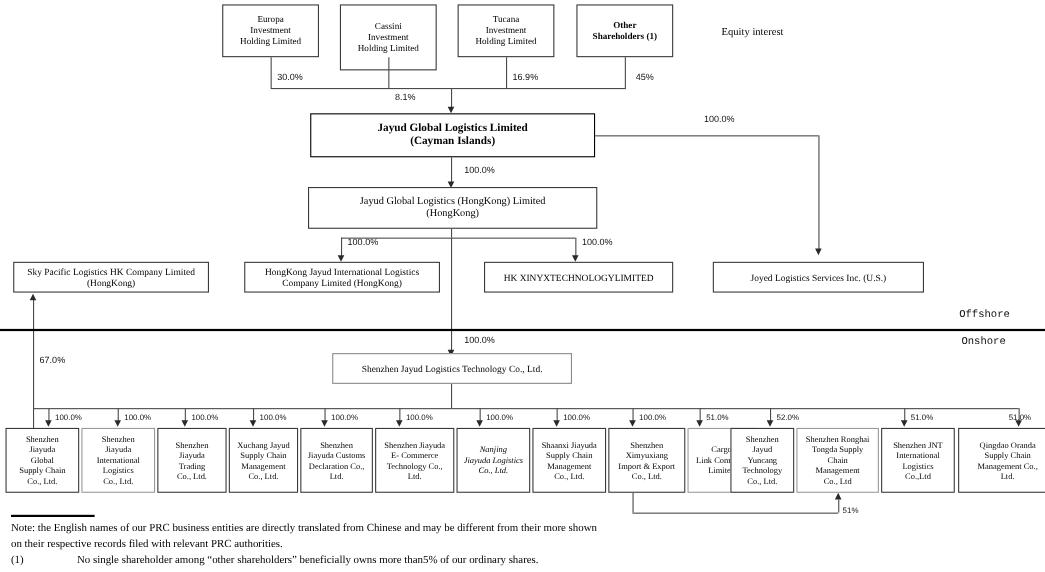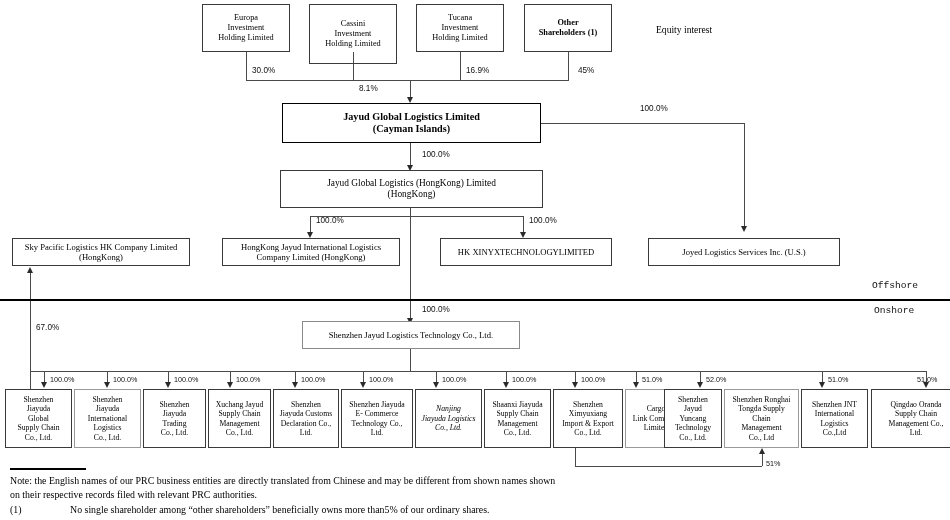--- a/index.html
+++ b/index.html
@@ -302,20 +302,20 @@
 Ltd.</span>
   </div>
 
   <div class="vline" style="left:575px;top:448px;height:18px;"></div>
   <div class="hline" style="left:575px;top:466px;width:187px;"></div>
   <div class="vline" style="left:762px;top:454px;height:12px;"></div>
   <div class="arrow-u" style="left:759px;top:448px;"></div>
   <div class="pct sm" style="left:766px;top:459px;">51%</div>
 
   <div class="fnrule" style="left:10px;top:468px;width:76px;"></div>
-  <div class="note" style="left:10px;top:474px;width:930px;">Note: the English names of our PRC business entities are directly translated from Chinese and may be different from shown names shown
+  <div class="note" style="left:10px;top:474px;width:930px;">Note: the English names of our PRC business entities are directly translated from Chinese and may be different from their more shown
 on   their respective records filed with relevant PRC authorities.</div>
   <div class="fn1" style="left:10px;top:504px;width:930px;height:14px;">
     <span class="num">(1)</span>
     <span class="txt">No single shareholder among “other shareholders” beneficially owns more than5% of our ordinary shares.</span>
   </div>
 
 </div>
 
 </body></html>

